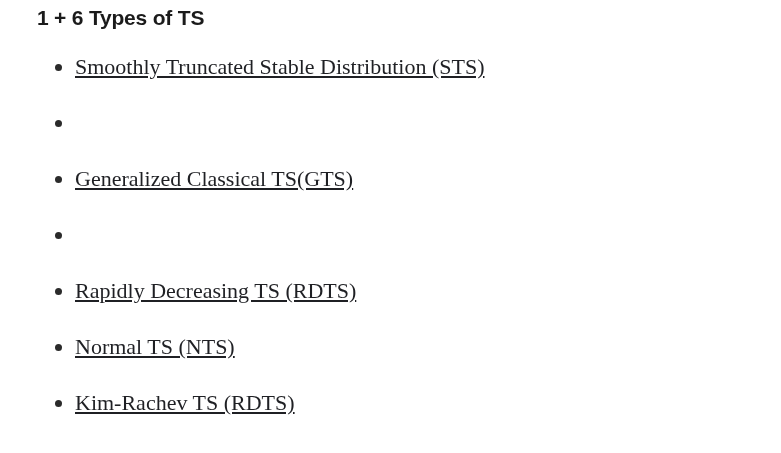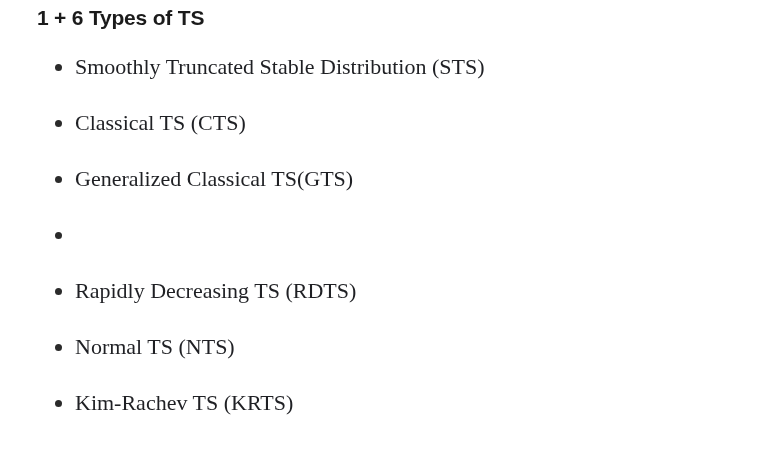--- a/index.html
+++ b/index.html
@@ -74,39 +74,39 @@
     top: 18px;
     width: 7px;
     height: 7px;
     border-radius: 50%;
     background: #2b2b2b;
   }
 
   .ts-label {
     display: inline-block;
     vertical-align: top;
+    text-decoration: underline;
   }
 </style>
 </head>
 <body>
 
 <div class="slide">
 
   <div class="slide-title">1 + 6 Types of TS</div>
 
   <ul class="ts-list">
 
     <li class="ts-item">
       <span class="ts-bullet"></span>
       <span class="ts-label">Smoothly Truncated Stable Distribution (STS)</span>
     </li>
 
     <li class="ts-item">
       <span class="ts-bullet"></span>
-      <span class="ts-label">Classical TS (CTS)</span>
     </li>
 
     <li class="ts-item">
       <span class="ts-bullet"></span>
       <span class="ts-label">Generalized Classical TS(GTS)</span>
     </li>
 
     <li class="ts-item">
       <span class="ts-bullet"></span>
     </li>
@@ -116,17 +116,17 @@
       <span class="ts-label">Rapidly Decreasing TS (RDTS)</span>
     </li>
 
     <li class="ts-item">
       <span class="ts-bullet"></span>
       <span class="ts-label">Normal TS (NTS)</span>
     </li>
 
     <li class="ts-item">
       <span class="ts-bullet"></span>
-      <span class="ts-label">Kim-Rachev TS (KRTS)</span>
+      <span class="ts-label">Kim-Rachev TS (RDTS)</span>
     </li>
 
   </ul>
 </div>
 
 </body></html>

